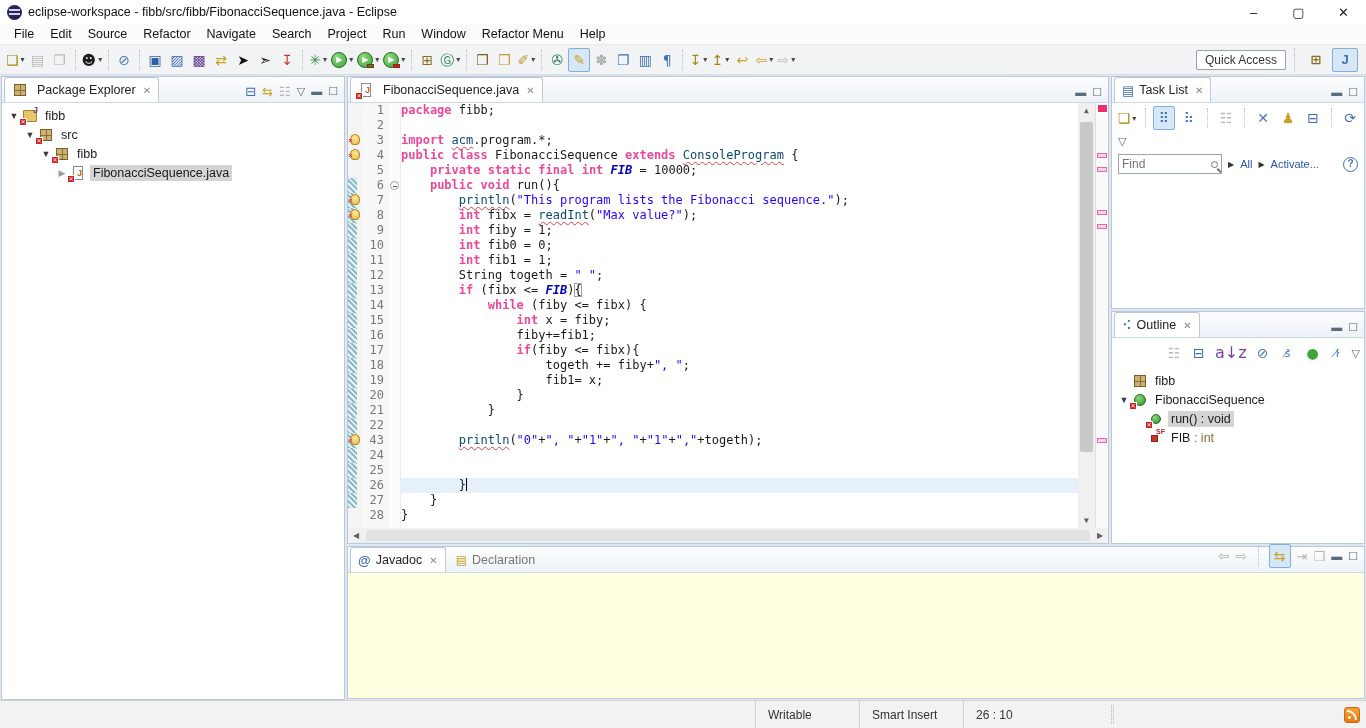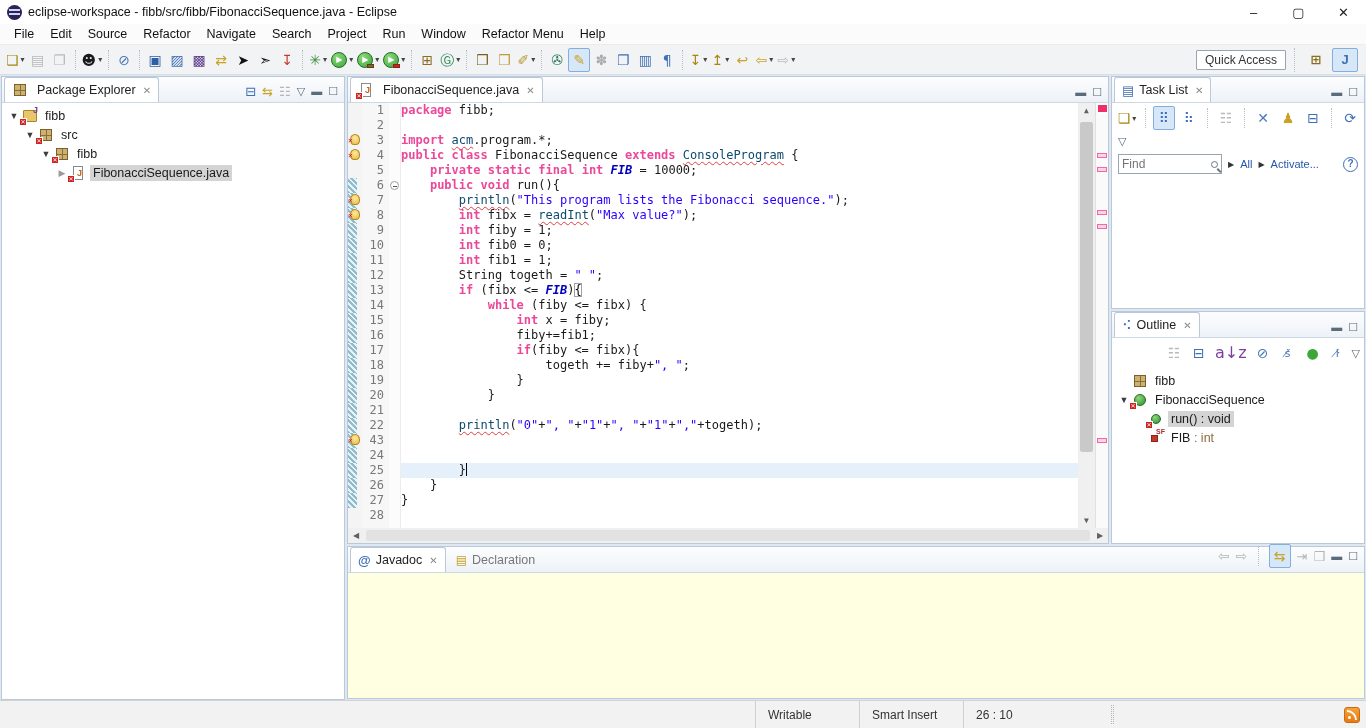--- a/index.html
+++ b/index.html
@@ -480,20 +480,21 @@
               <div class="crow"><span class="tk-d">        </span><span class="tk-k">int</span><span class="tk-d"> fiby = 1;</span></div>
               <div class="crow"><span class="tk-d">        </span><span class="tk-k">int</span><span class="tk-d"> fib0 = 0;</span></div>
               <div class="crow"><span class="tk-d">        </span><span class="tk-k">int</span><span class="tk-d"> fib1 = 1;</span></div>
               <div class="crow"><span class="tk-d">        String togeth = </span><span class="tk-s">" "</span><span class="tk-d">;</span></div>
               <div class="crow"><span class="tk-d">        </span><span class="tk-k">if</span><span class="tk-d"> (fibx &lt;= </span><span class="tk-f">FIB</span><span class="tk-d">)</span><span class="tk-b">{</span></div>
               <div class="crow"><span class="tk-d">            </span><span class="tk-k">while</span><span class="tk-d"> (fiby &lt;= fibx) {</span></div>
               <div class="crow"><span class="tk-d">                </span><span class="tk-k">int</span><span class="tk-d"> x = fiby;</span></div>
               <div class="crow"><span class="tk-d">                fiby+=fib1;</span></div>
               <div class="crow"><span class="tk-d">                </span><span class="tk-k">if</span><span class="tk-d">(fiby &lt;= fibx){</span></div>
               <div class="crow"><span class="tk-d">                    togeth += fiby+</span><span class="tk-s">", "</span><span class="tk-d">;</span></div>
+              <div class="crow"><span class="tk-d">                    fib1= x;</span></div>
               <div class="crow"><span class="tk-d">                }</span></div>
               <div class="crow"><span class="tk-d">            }</span></div>
               <div class="crow"></div>
               <div class="crow"><span class="tk-d">        </span><span class="tk-e">println</span><span class="tk-d">(</span><span class="tk-s">"0"</span><span class="tk-d">+</span><span class="tk-s">", "</span><span class="tk-d">+</span><span class="tk-s">"1"</span><span class="tk-d">+</span><span class="tk-s">", "</span><span class="tk-d">+</span><span class="tk-s">"1"</span><span class="tk-d">+</span><span class="tk-s">","</span><span class="tk-d">+togeth);</span></div>
               <div class="crow"></div>
               <div class="crow"></div>
               <div class="crow cur"><span class="tk-d">        }</span><span class="caret"></span></div>
               <div class="crow"><span class="tk-d">    }</span></div>
               <div class="crow"><span class="tk-d">}</span></div>
             </div>

